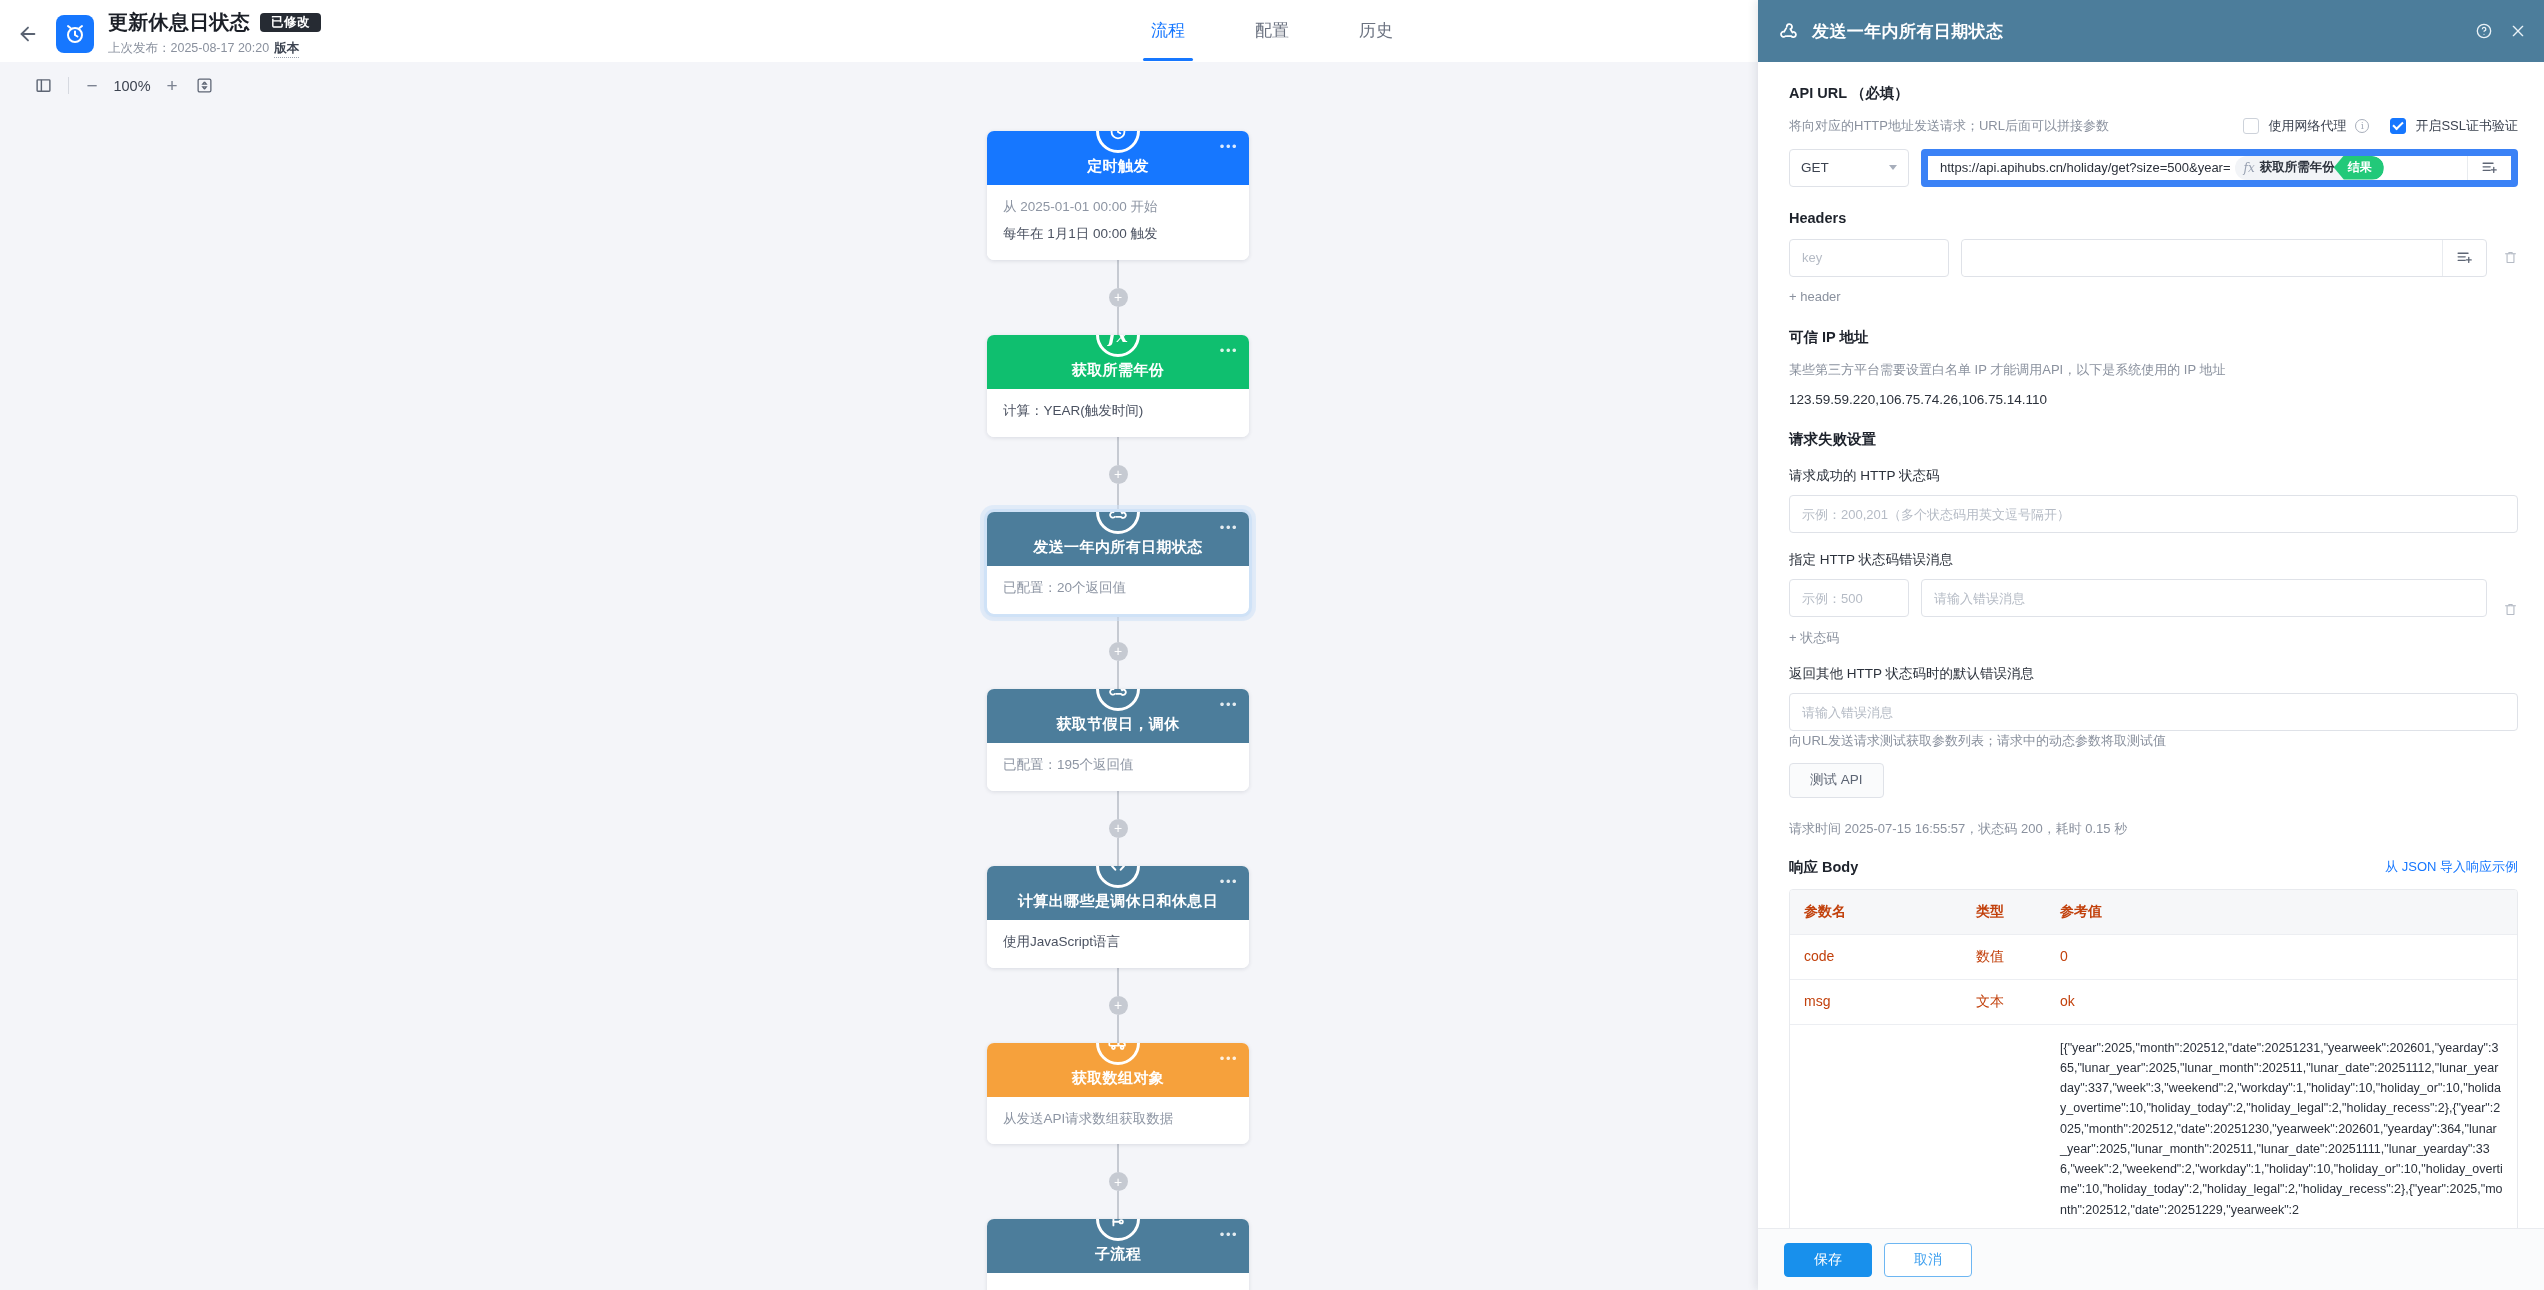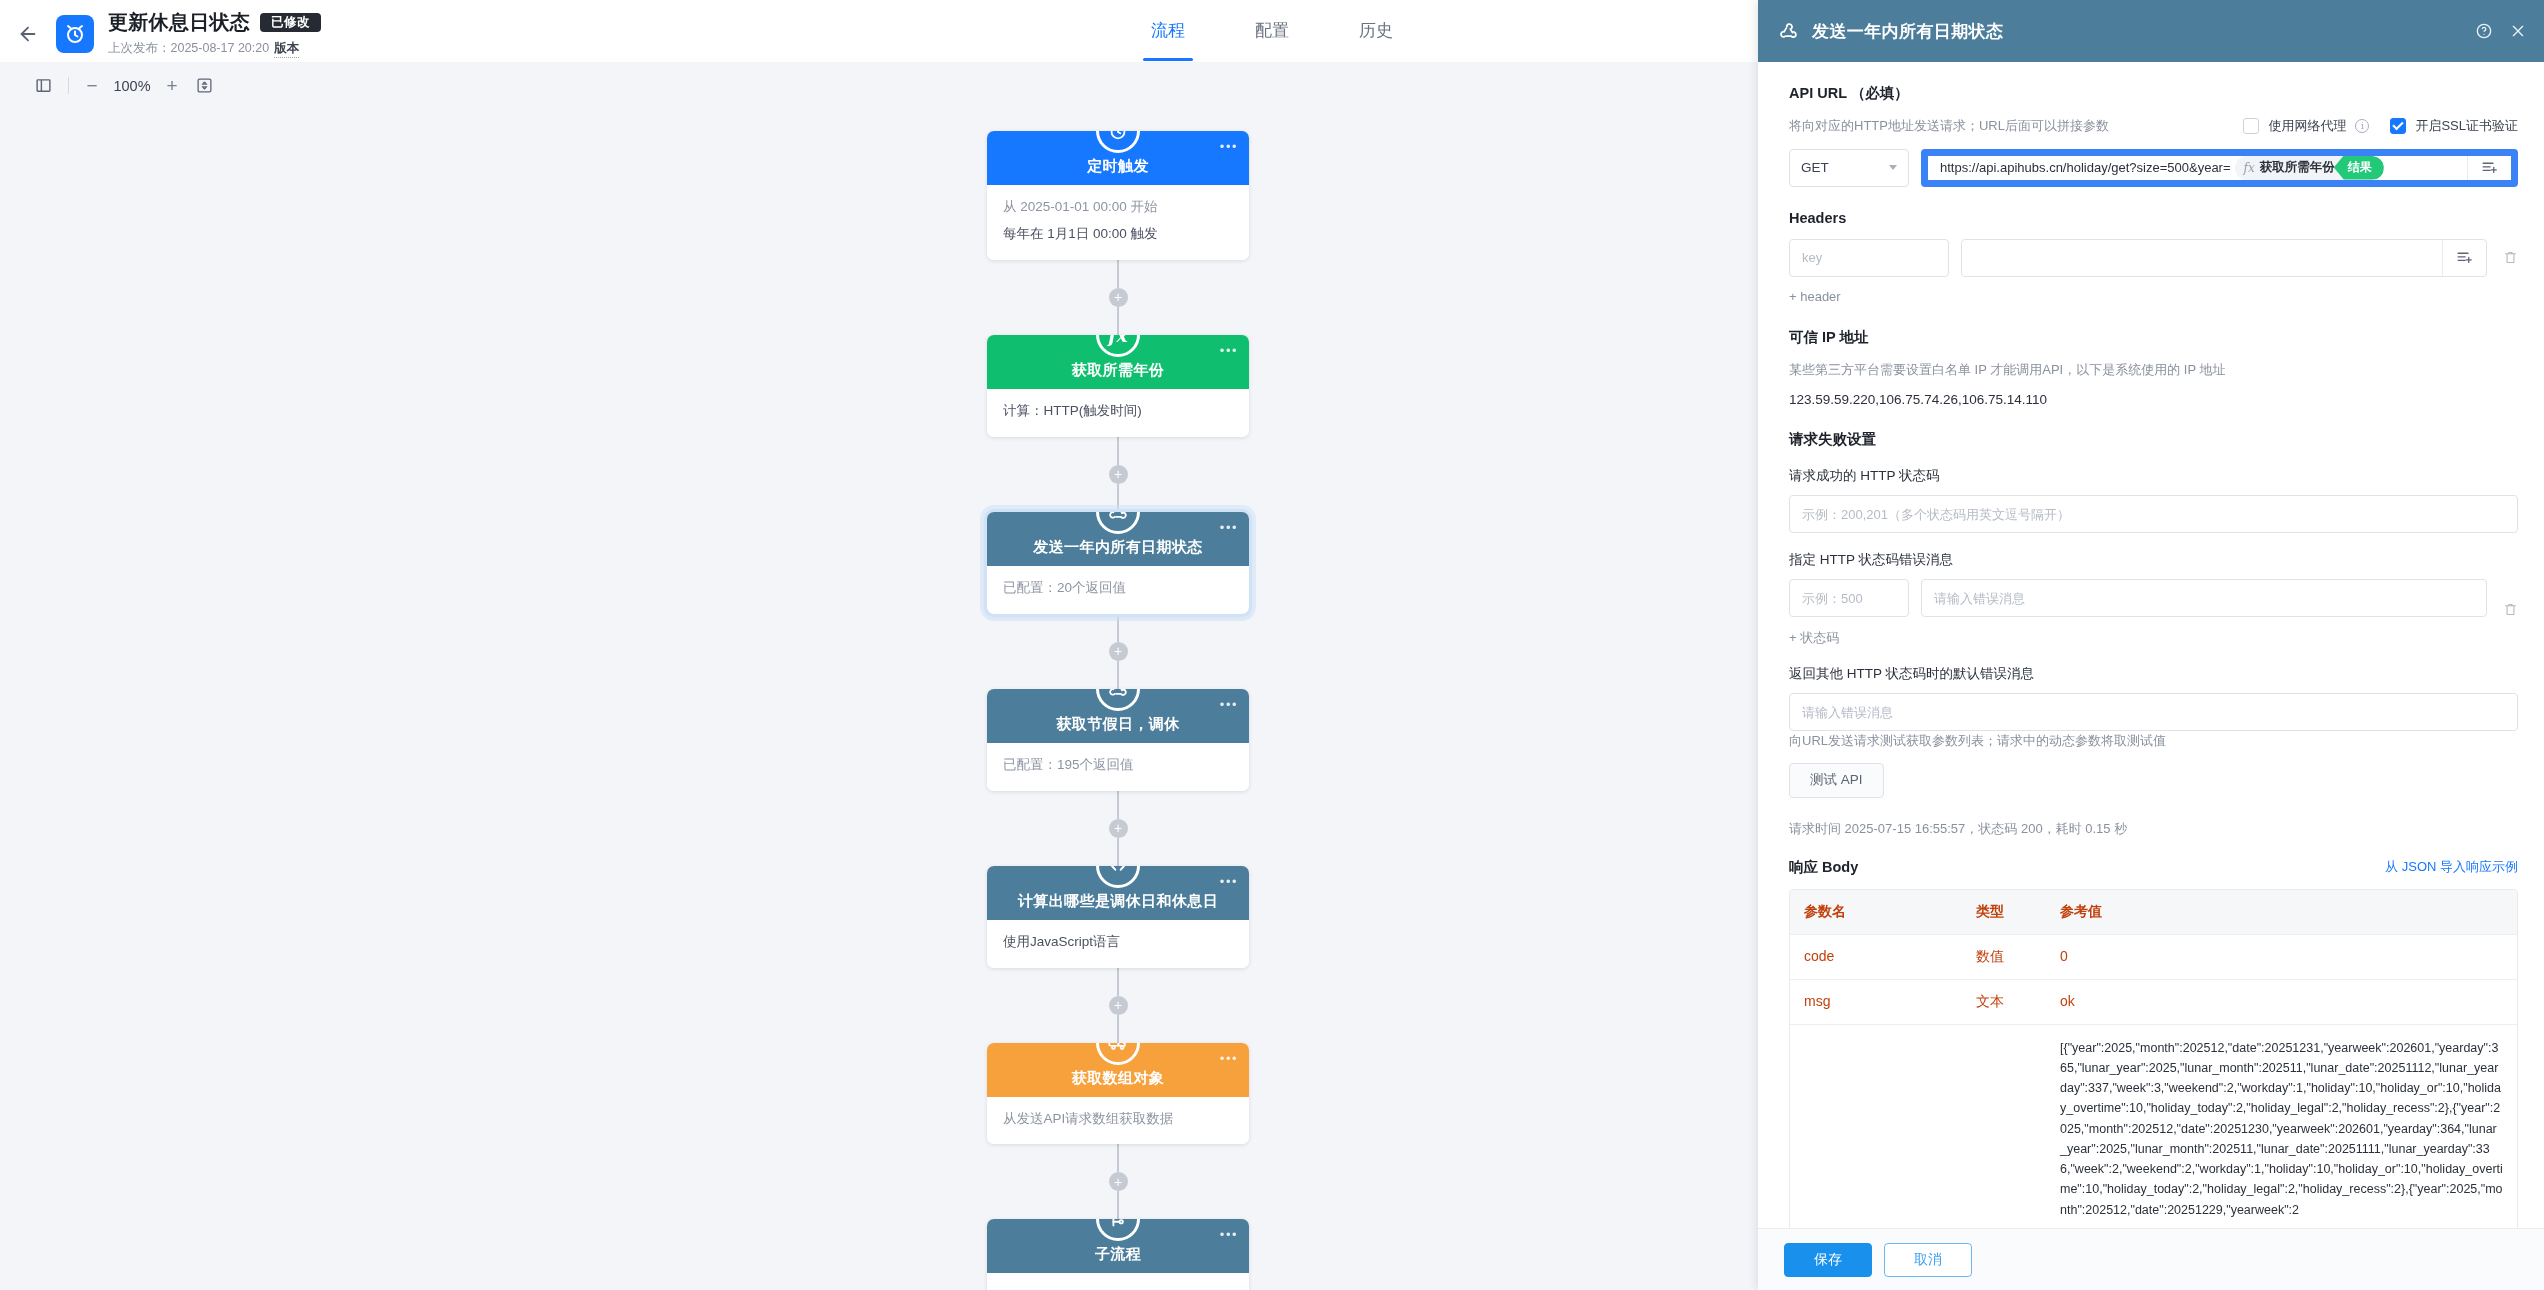--- a/index.html
+++ b/index.html
@@ -345,21 +345,21 @@
       <div class="node-wrap">
         <div class="node">
           <div class="node-head" style="background:#0fbf6f">
             <div class="node-icon" style="background:#0fbf6f">
                 <span class="fx">fx</span>
               </div>
             <span class="node-title">获取所需年份</span>
             <span class="node-dots">•••</span>
           </div>
           <div class="node-body">
-            <div class="line">计算：HTTP(触发时间)</div>
+            <div class="line">计算：YEAR(触发时间)</div>
           </div>
         </div>
       </div>
       <div class="connector"></div>
       <div class="plus-node">+</div>
       <div class="connector"></div>
 
       <div class="node-wrap">
         <div class="node selected">
           <div class="node-head" style="background:#4c7d9b">

